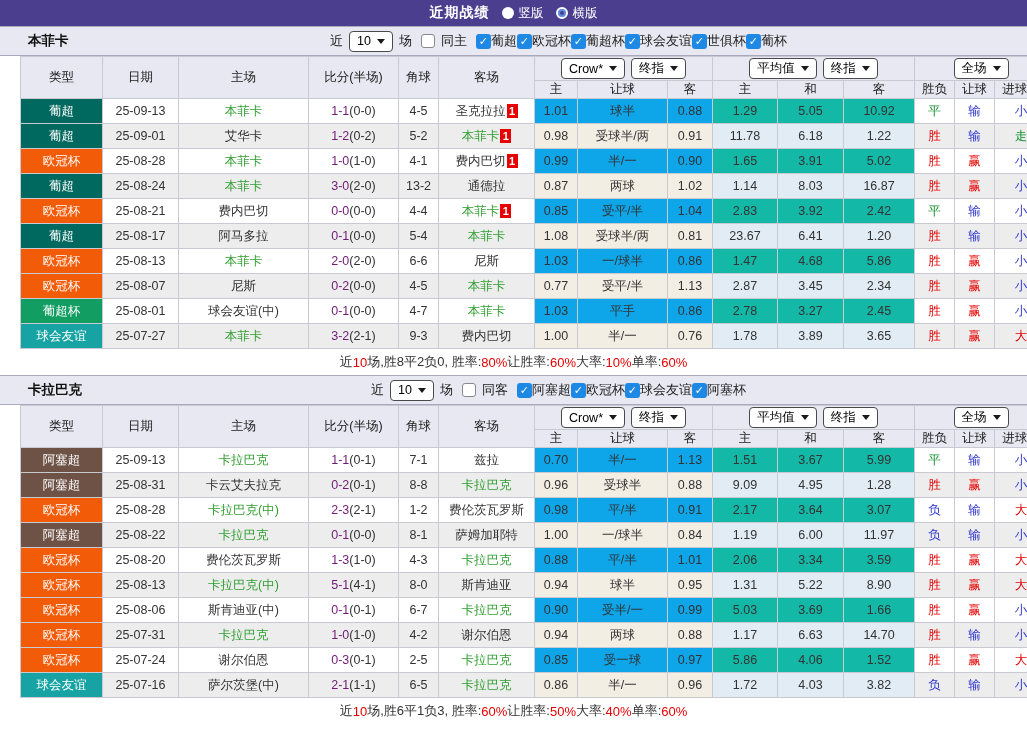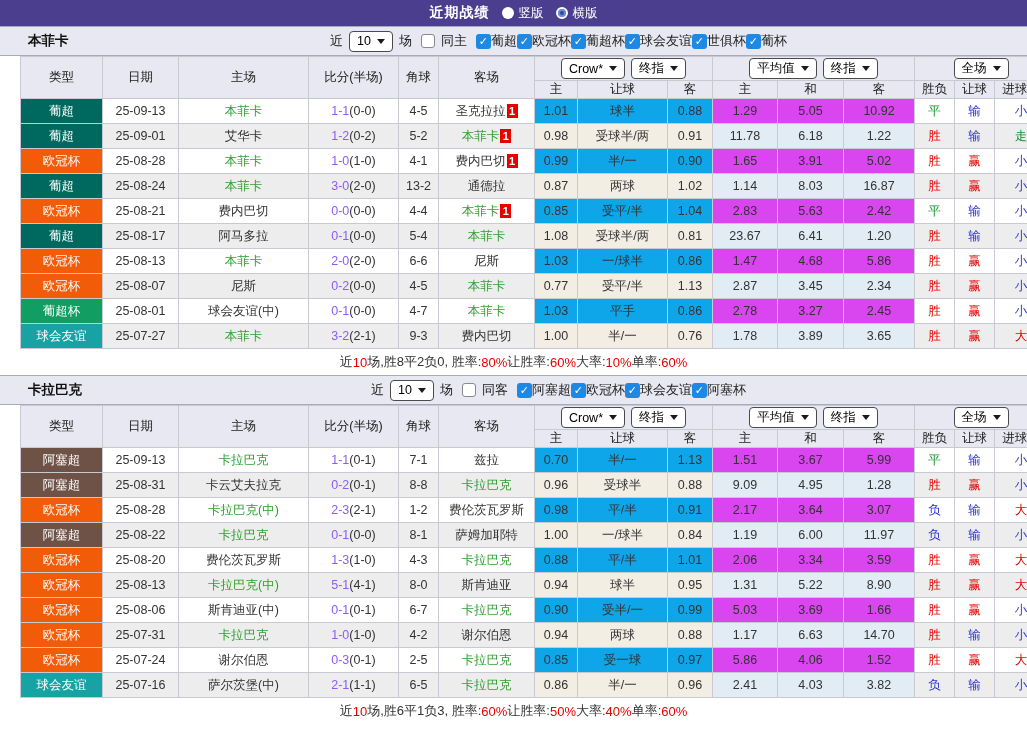--- a/index.html
+++ b/index.html
@@ -38,23 +38,23 @@
   thead th { background:#e8e8f2; font-weight:normal; font-size:12.5px; color:#1a1a1a; }
   tr.hdr-a th { height:24px; }
   tr.hdr-b th { height:17px; }
   .hdr-selects { display:flex; align-items:center; justify-content:center; gap:6px; }
   tbody td { height:25px; font-size:12.5px; color:#333; }
   tr.even td { background:#ededed; }
   tr.odd  td { background:#ffffff; }
   td.c-league { color:#fff; }
   tr.odd  td.c-odds { background:#0ea5e9; }
   tr.even td.c-odds { background:#f3eee4; }
-  tr.odd  td.c-avg  { background:#d946ef; }
+  tr.odd  td.c-avg  { background:#14b8a6; }
   tr.even td.c-avg  { background:#e1ecf4; }
-  .ft { color:#8b5cf6; }
+  .ft { color:#701a75; }
   .ht { color:#333; }
   .tg { color:#2f9e2f; }
   .card { display:inline-block; background:#e60000; color:#fff; width:11px; height:14px;
     line-height:14px; font-size:11px; font-weight:bold; margin-left:1px; vertical-align:0px; }
 
   
   .summary { height:26px; display:flex; align-items:center; justify-content:center;
     background:#fff; font-size:13px; color:#333; }
   .summary .red { color:#e60000; }
 </style>
@@ -257,21 +257,21 @@
           <td class="c-league" style="background: rgb(242, 91, 8);">欧冠杯</td>
           <td class="c-date">25-08-21</td>
           <td class="c-team"><span>费内巴切</span></td>
           <td class="c-score"><span class="ft">0-0</span><span class="ht">(0-0)</span></td>
           <td class="c-corner">4-4</td>
           <td class="c-team"><span class="tg">本菲卡</span><span class="card">1</span></td>
           <td class="c-odds">0.85</td>
           <td class="c-odds">受平/半</td>
           <td class="c-odds">1.04</td>
           <td class="c-avg">2.83</td>
-          <td class="c-avg">5.63</td>
+          <td class="c-avg">3.92</td>
           <td class="c-avg">2.42</td>
           <td class="c-res" style="color: rgb(19, 145, 43);">平</td>
           <td class="c-res" style="color: rgb(45, 52, 204);">输</td>
           <td class="c-res" style="color: rgb(45, 52, 204);">小</td>
         </tr>
         <tr class="even">
           <td class="c-league" style="background: rgb(0, 105, 95);">葡超</td>
           <td class="c-date">25-08-17</td>
           <td class="c-team"><span>阿马多拉</span></td>
           <td class="c-score"><span class="ft">0-1</span><span class="ht">(0-0)</span></td>
@@ -631,21 +631,21 @@
         <tr class="even">
           <td class="c-league" style="background: rgb(23, 163, 163);">球会友谊</td>
           <td class="c-date">25-07-16</td>
           <td class="c-team"><span>萨尔茨堡(中)</span></td>
           <td class="c-score"><span class="ft">2-1</span><span class="ht">(1-1)</span></td>
           <td class="c-corner">6-5</td>
           <td class="c-team"><span class="tg">卡拉巴克</span></td>
           <td class="c-odds">0.86</td>
           <td class="c-odds">半/一</td>
           <td class="c-odds">0.96</td>
-          <td class="c-avg">2.41</td>
+          <td class="c-avg">1.72</td>
           <td class="c-avg">4.03</td>
           <td class="c-avg">3.82</td>
           <td class="c-res" style="color: rgb(45, 52, 204);">负</td>
           <td class="c-res" style="color: rgb(45, 52, 204);">输</td>
           <td class="c-res" style="color: rgb(45, 52, 204);">小</td>
         </tr>
       </tbody>
   </table>
   <div class="summary">
       <span>近</span>

